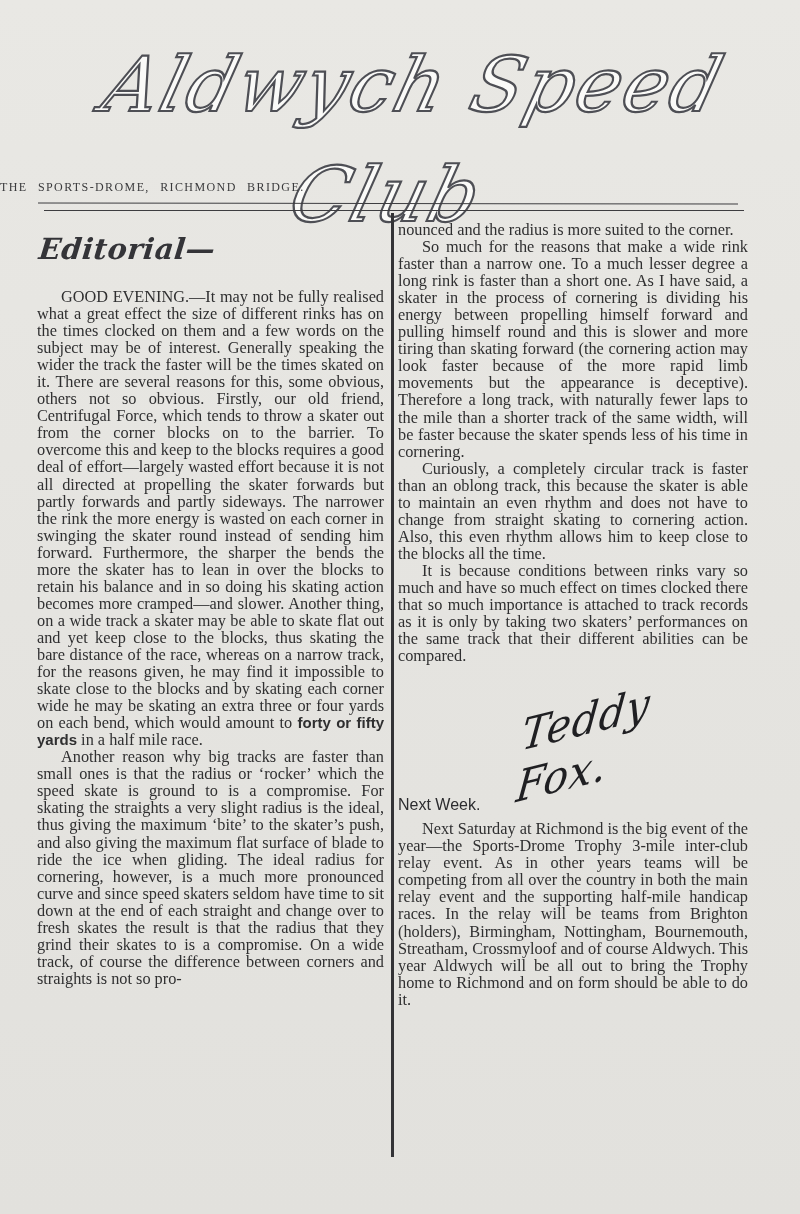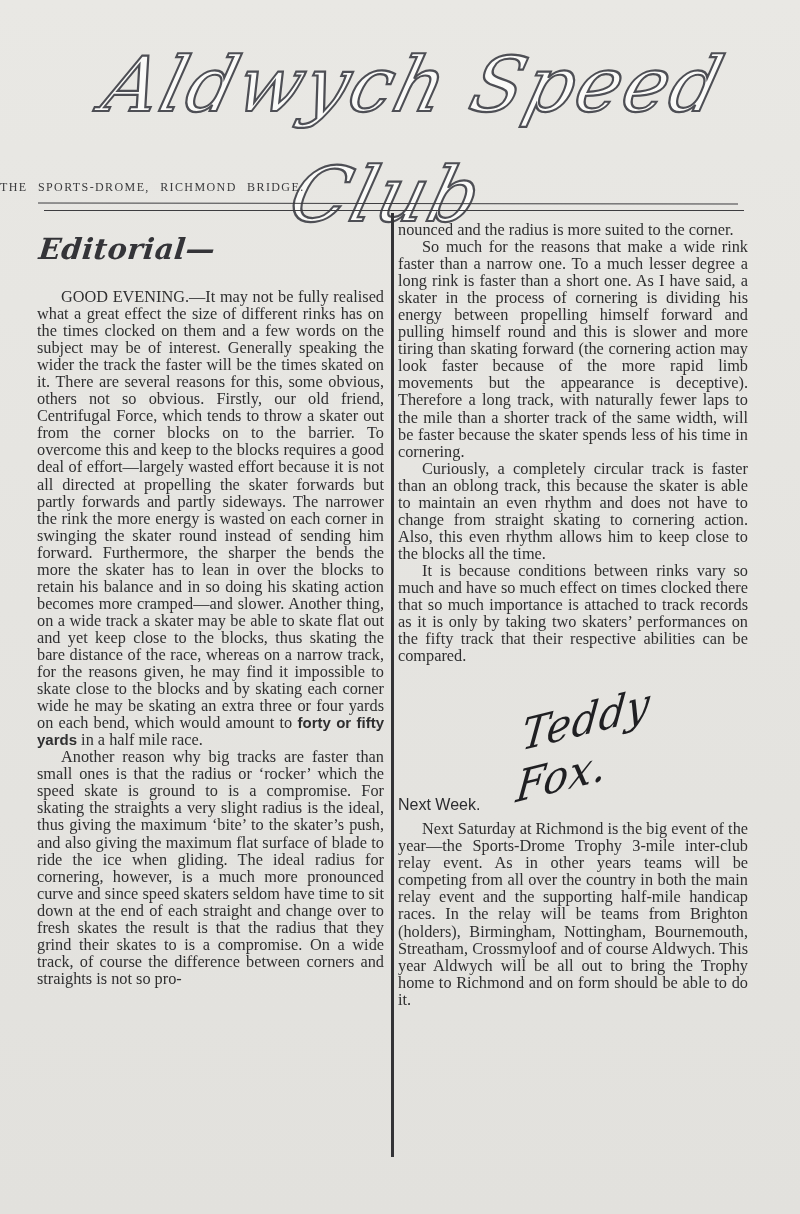--- a/index.html
+++ b/index.html
@@ -77,21 +77,21 @@
   <div class="col-left">
     <div class="heading-script">Editorial—</div>
     <p class="para"><span>GOOD EVENING.—It may not be fully realised what a great effect the size of different rinks has on the times clocked on them and a few words on the subject may be of interest. Generally speaking the wider the track the faster will be the times skated on it. There are several reasons for this, some obvious, others not so obvious. Firstly, our old friend, Centrifugal Force, which tends to throw a skater out from the corner blocks on to the barrier. To overcome this and keep to the blocks requires a good deal of effort—largely wasted effort because it is not all directed at propelling the skater forwards but partly forwards and partly sideways. The narrower the rink the more energy is wasted on each corner in swinging the skater round instead of sending him forward. Furthermore, the sharper the bends the more the skater has to lean in over the blocks to retain his balance and in so doing his skating action becomes more cramped—and slower. Another thing, on a wide track a skater may be able to skate flat out and yet keep close to the blocks, thus skating the bare distance of the race, whereas on a narrow track, for the reasons given, he may find it impossible to skate close to the blocks and by skating each corner wide he may be skating an extra three or four yards on each bend, which would amount to</span> <b>forty or fifty yards</b> <span>in a half mile race.</span></p>
     <p class="para">Another reason why big tracks are faster than small ones is that the radius or ‘rocker’ which the speed skate is ground to is a compromise. For skating the straights a very slight radius is the ideal, thus giving the maximum ‘bite’ to the skater’s push, and also giving the maximum flat surface of blade to ride the ice when gliding. The ideal radius for cornering, however, is a much more pronounced curve and since speed skaters seldom have time to sit down at the end of each straight and change over to fresh skates the result is that the radius that they grind their skates to is a compromise. On a wide track, of course the difference between corners and straights is not so pro-</p>
   </div>
 
   <div class="col-right">
     <p class="para no-indent">nounced and the radius is more suited to the corner.</p>
     <p class="para">So much for the reasons that make a wide rink faster than a narrow one. To a much lesser degree a long rink is faster than a short one. As I have said, a skater in the process of cornering is dividing his energy between propelling himself forward and pulling himself round and this is slower and more tiring than skating forward (the cornering action may look faster because of the more rapid limb movements but the appearance is deceptive). Therefore a long track, with naturally fewer laps to the mile than a shorter track of the same width, will be faster because the skater spends less of his time in cornering.</p>
     <p class="para">Curiously, a completely circular track is faster than an oblong track, this because the skater is able to maintain an even rhythm and does not have to change from straight skating to cornering action. Also, this even rhythm allows him to keep close to the blocks all the time.</p>
-    <p class="para">It is because conditions between rinks vary so much and have so much effect on times clocked there that so much importance is attached to track records as it is only by taking two skaters’ performances on the fifty track that their respective abilities can be compared.</p>
+    <p class="para">It is because conditions between rinks vary so much and have so much effect on times clocked there that so much importance is attached to track records as it is only by taking two skaters’ performances on the same track that their different abilities can be compared.</p>
 
     <div class="signature">
       <span>Teddy Fox.</span>
     </div>
 
     <div class="gap-next"></div>
     <div class="next-heading">Next Week.</div>
     <p class="para">Next Saturday at Richmond is the big event of the year—the Sports-Drome Trophy 3-mile inter-club relay event. As in other years teams will be competing from all over the country in both the main relay event and the supporting half-mile handicap races. In the relay will be teams from Brighton (holders), Birmingham, Nottingham, Bournemouth, Streatham, Crossmyloof and of course Aldwych. This year Aldwych will be all out to bring the Trophy home to Richmond and on form should be able to do it.</p>
   </div>
 </div>

